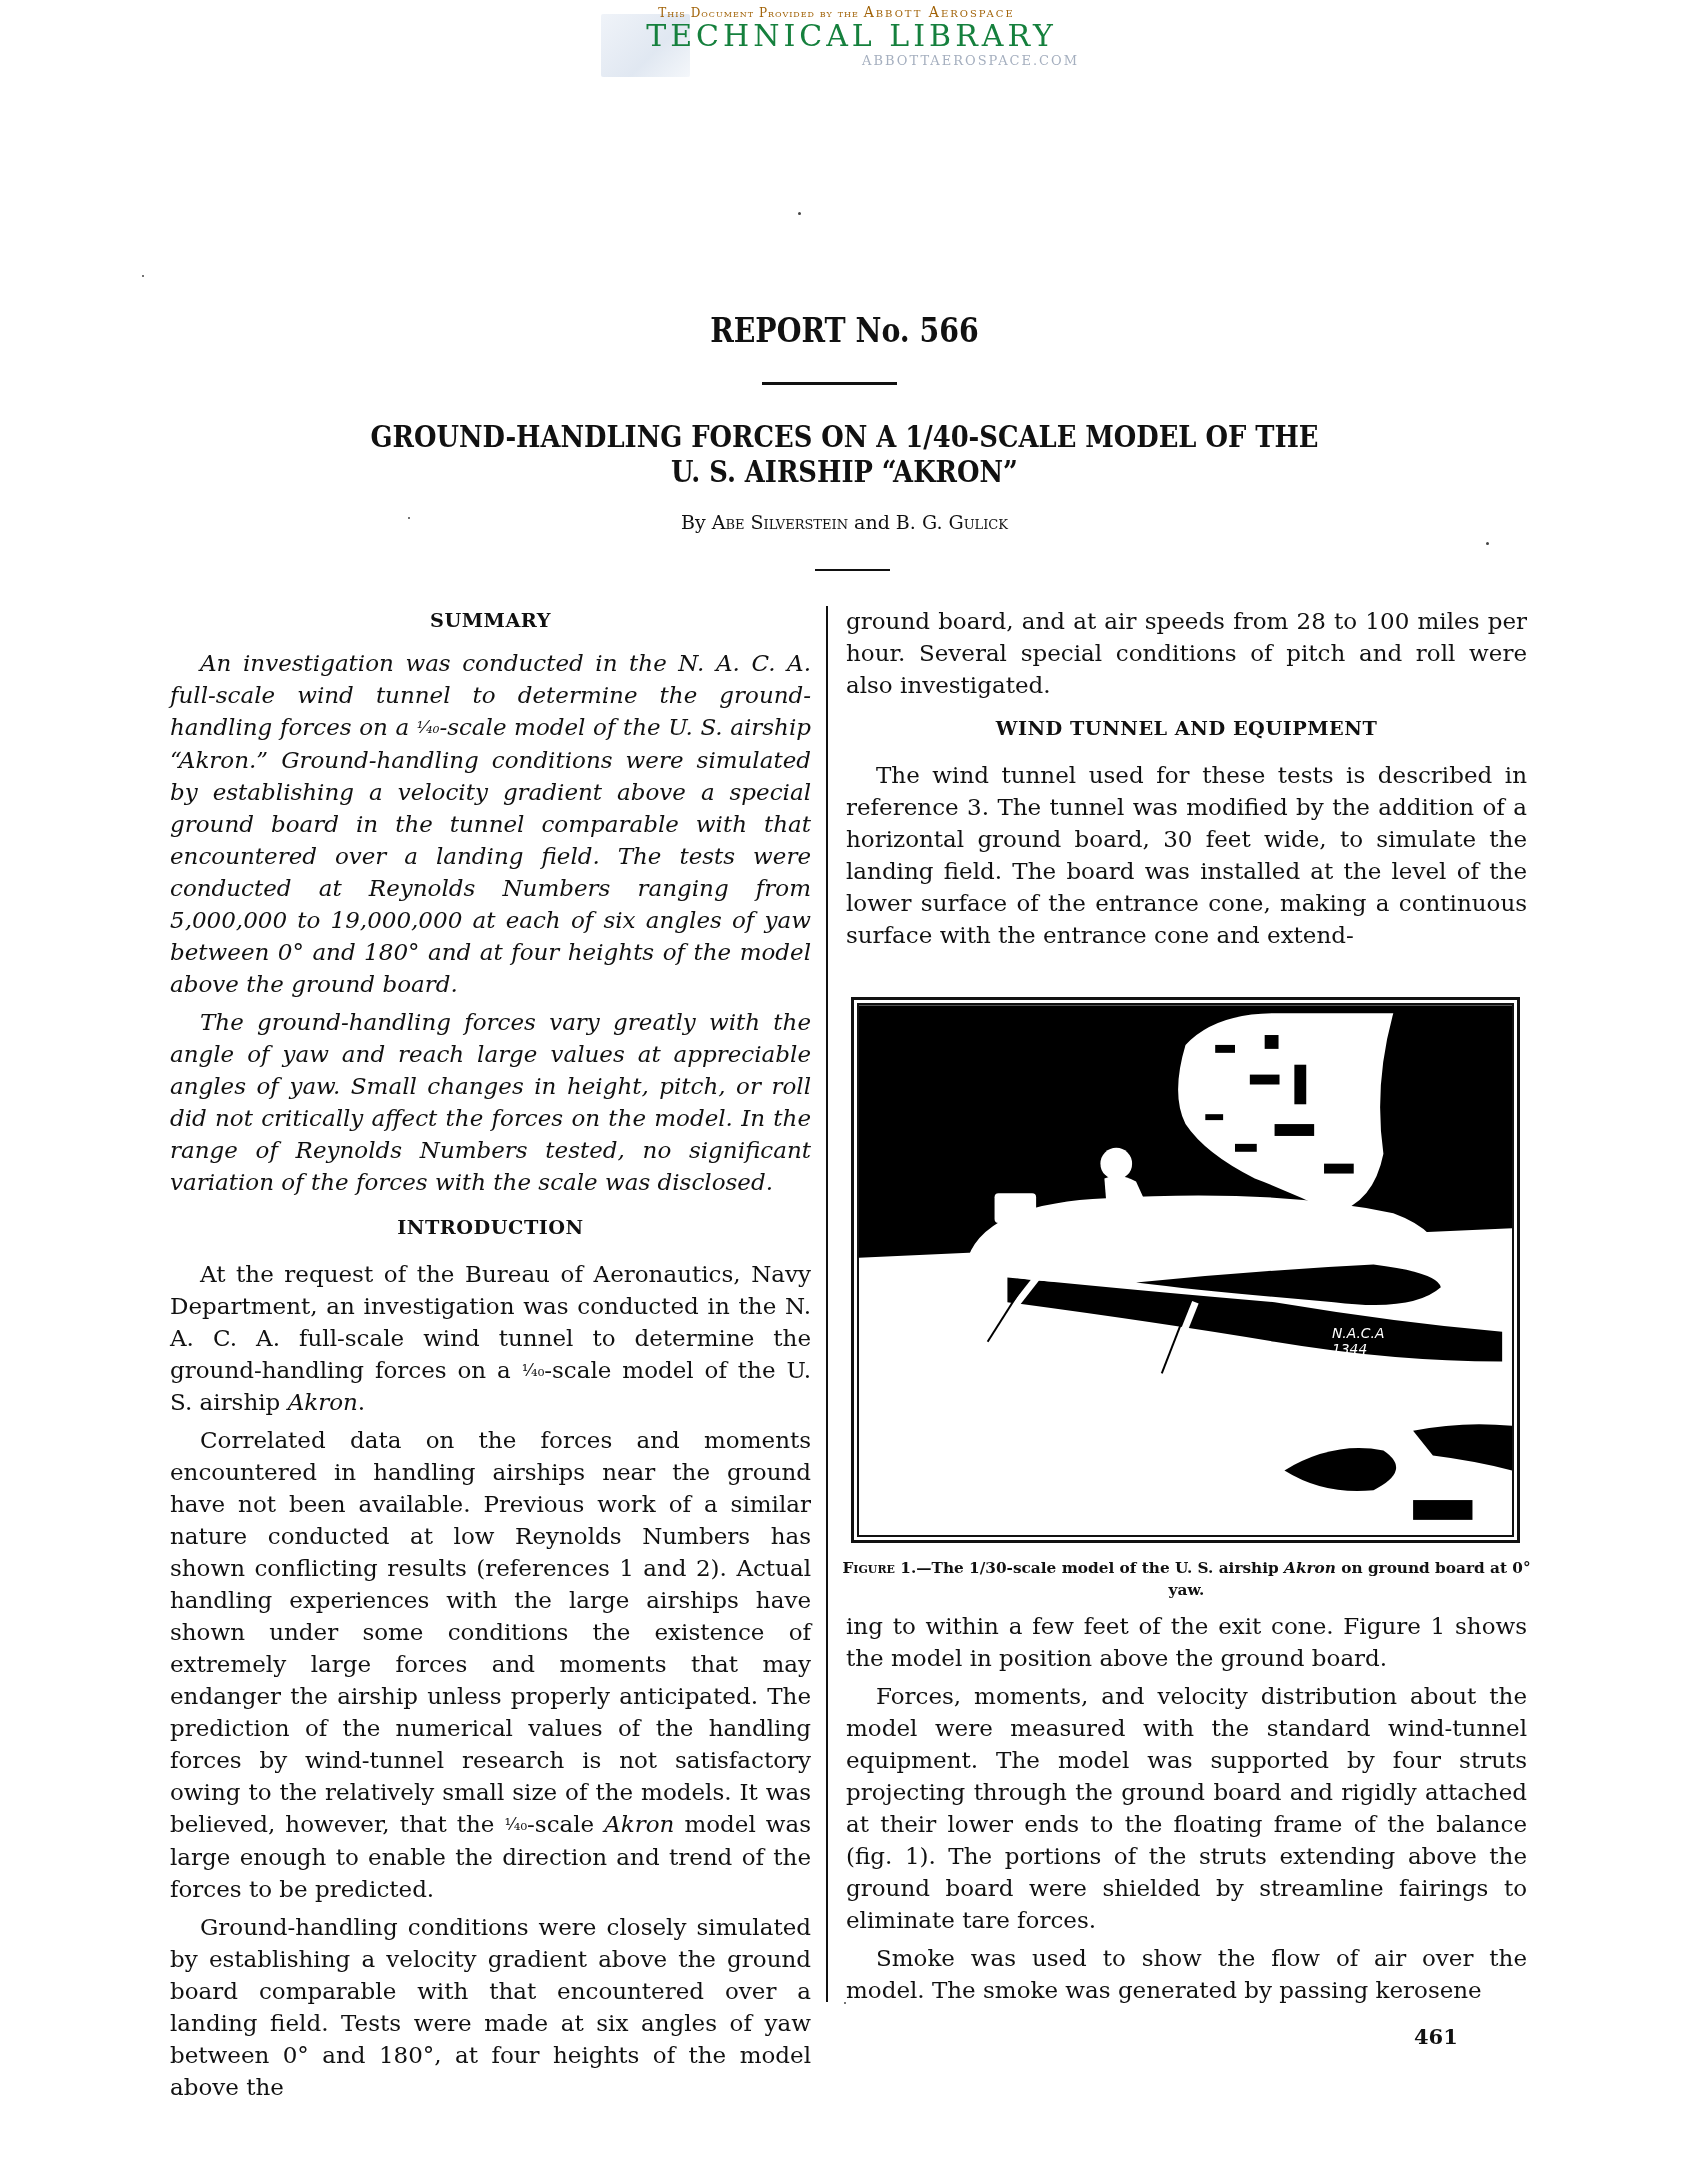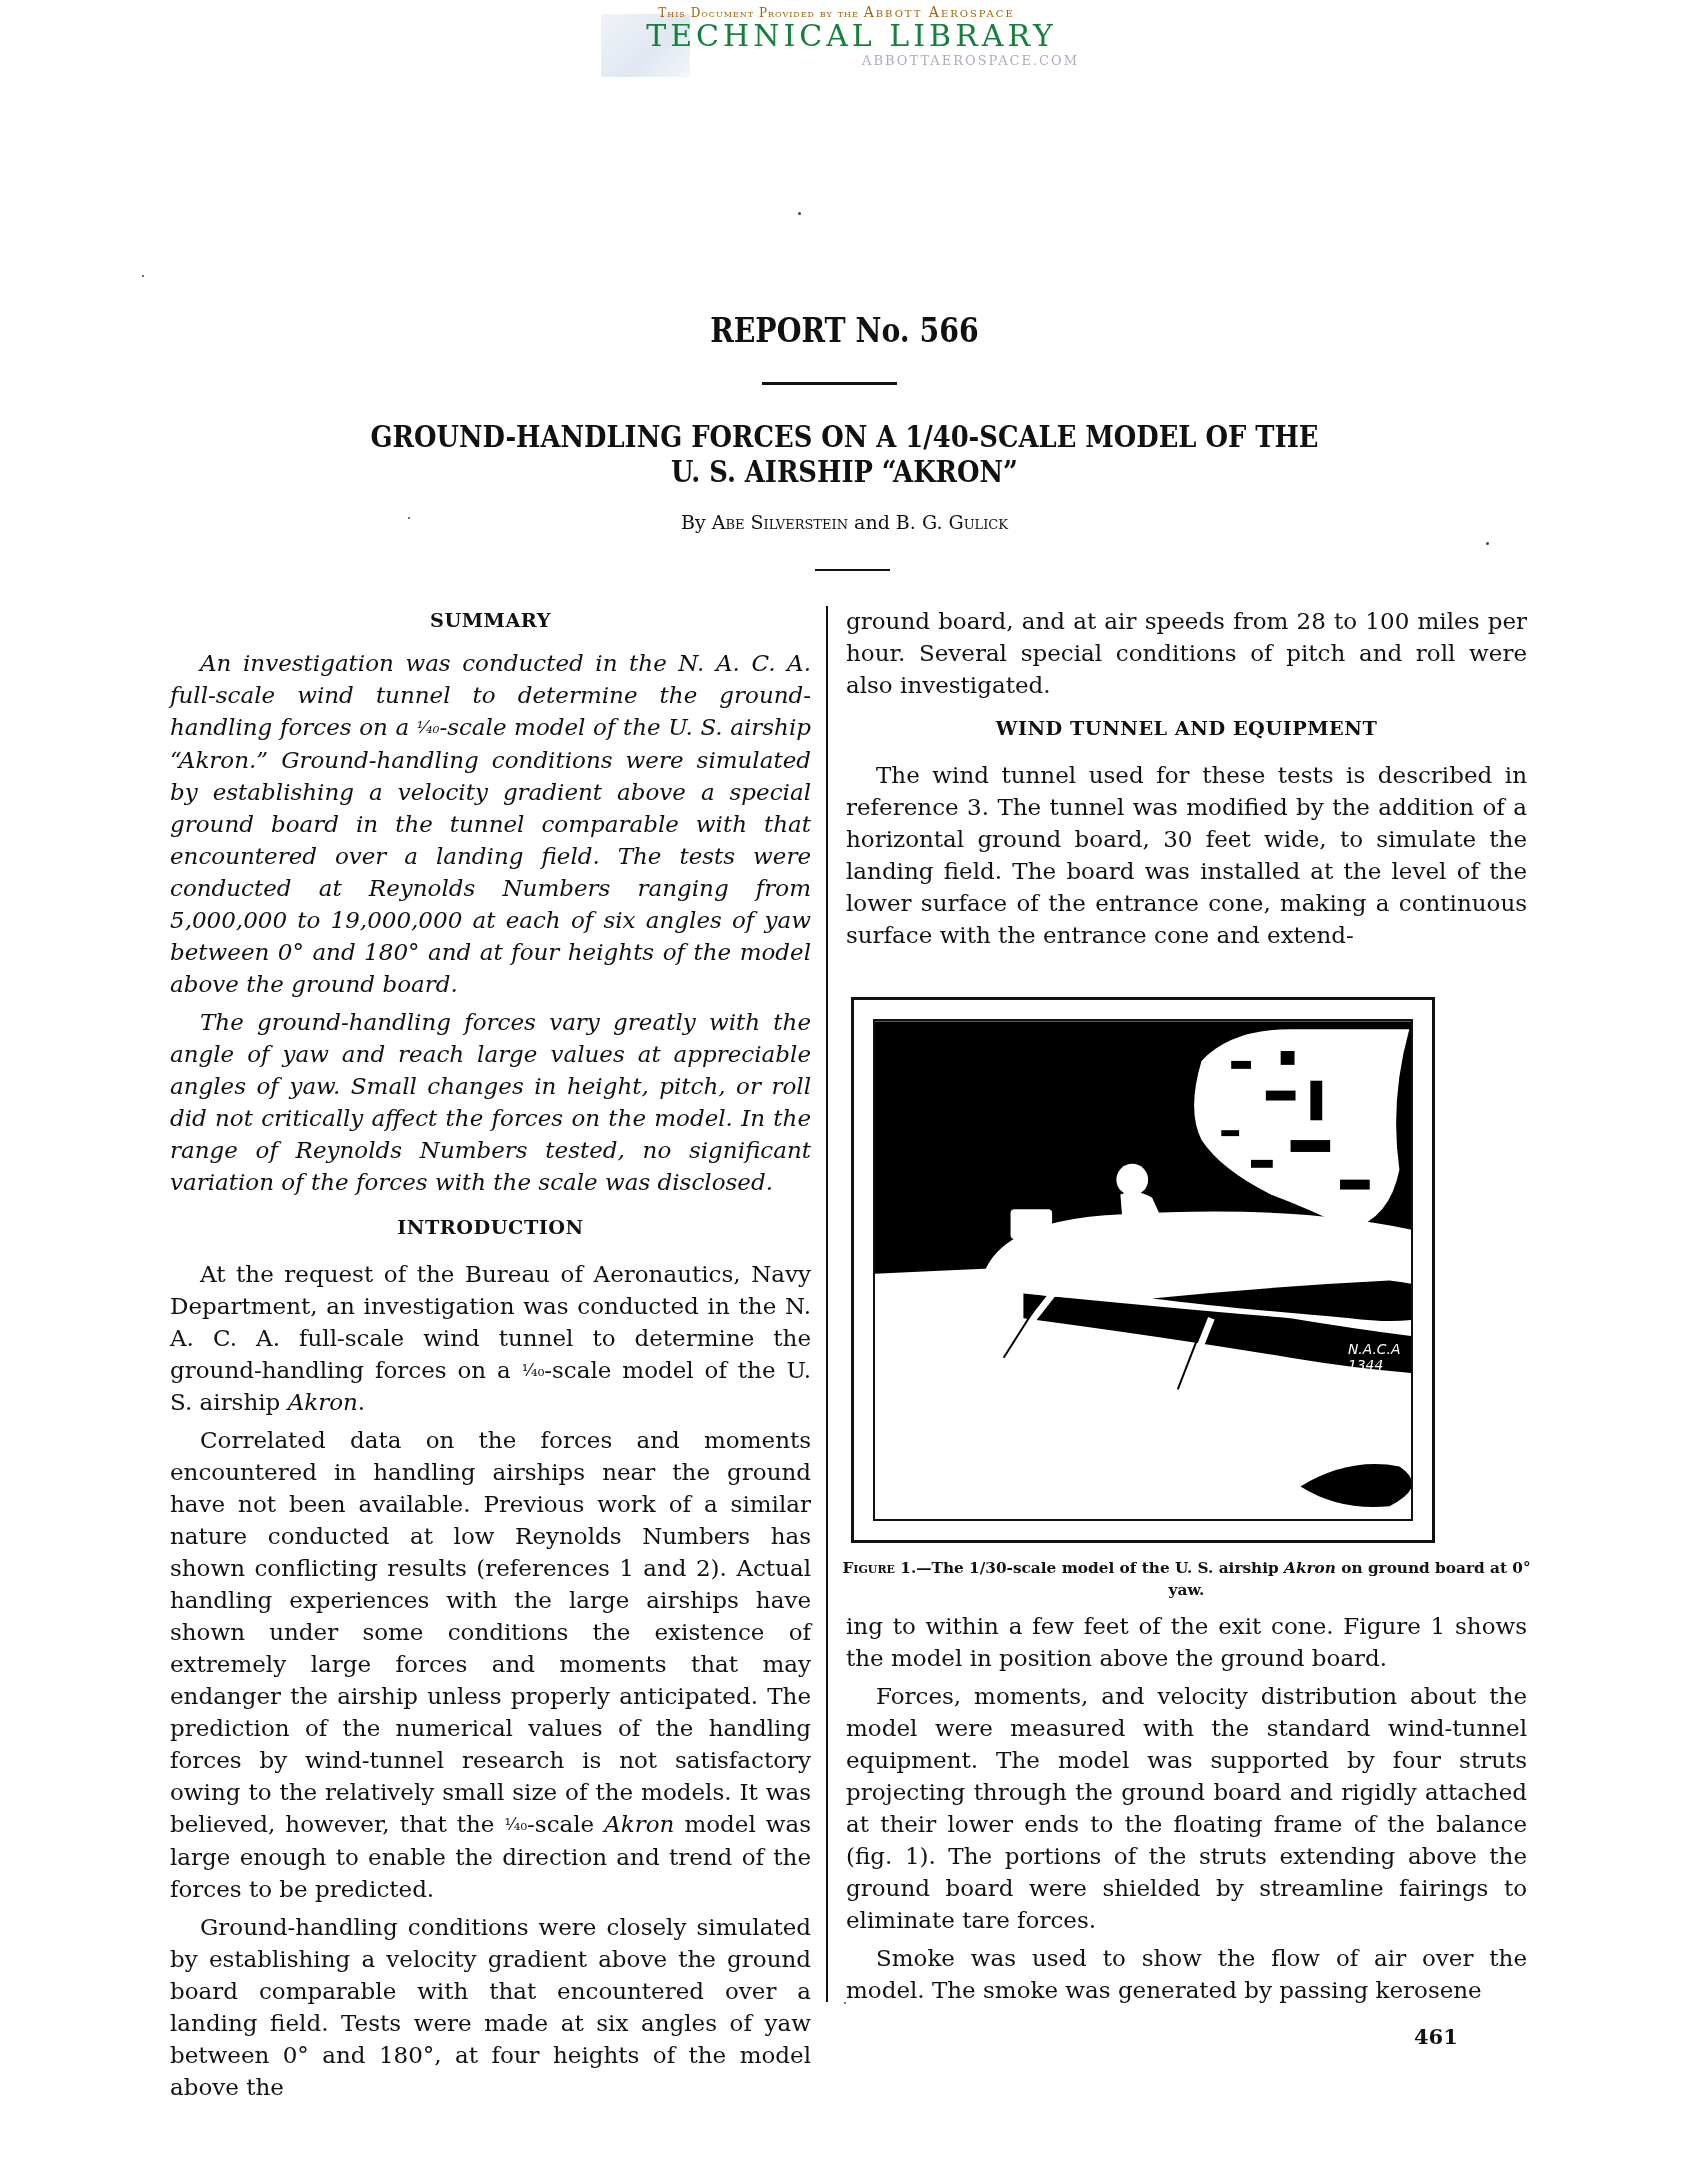--- a/index.html
+++ b/index.html
@@ -33,22 +33,22 @@
   .col p { margin: 6px; text-indent: 30px; }
   .col .noind { text-indent: 0; }
   .col .it { font-style: italic; }
   .heading { text-align: center; font-weight: bold; font-size: 19.3px; letter-spacing: 0.5px;
              margin: 0; text-indent: 0 !important; }
   .divider { position: absolute; left: 826px; top: 606px; width: 2px; height: 1396px; background: #111; }
 
   .frac { font-size: 0.72em; vertical-align: 0.15em; }
 
   
-  .figure-frame { position: absolute; left: 851px; top: 997px; width: 584px; height: 546px;
-                  border: 3px solid #111; box-sizing: border-box; padding: 19px; background: #fff; }
+  .figure-frame { position: absolute; left: 851px; top: 997px; width: 669px; height: 546px;
+                  border: 3px solid #111; box-sizing: border-box; padding: 3px; background: #fff; }
   .figure-inner { width: 100%; height: 100%; border: 2px solid #111; box-sizing: border-box; overflow: hidden; }
   .figure-caption { position: absolute; left: 840px; width: 693px; top: 1557px; text-align: center;
                     font-size: 15.3px; line-height: 22px; font-weight: bold; }
   .figure-caption .sc { font-variant: small-caps; }
   .figure-caption .it { font-style: italic; }
 
   .page-number { position: absolute; left: 1414px; top: 2024px; font-weight: bold; font-size: 21px; }
 </style>
 </head>
 <body>

